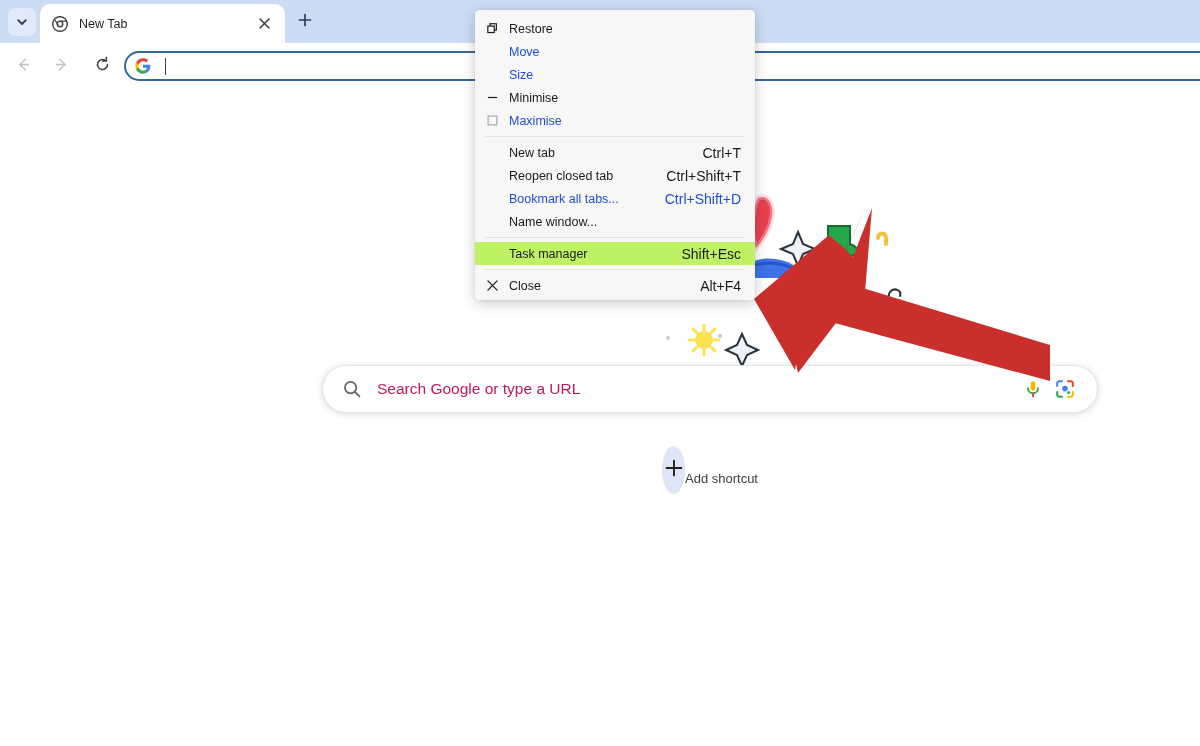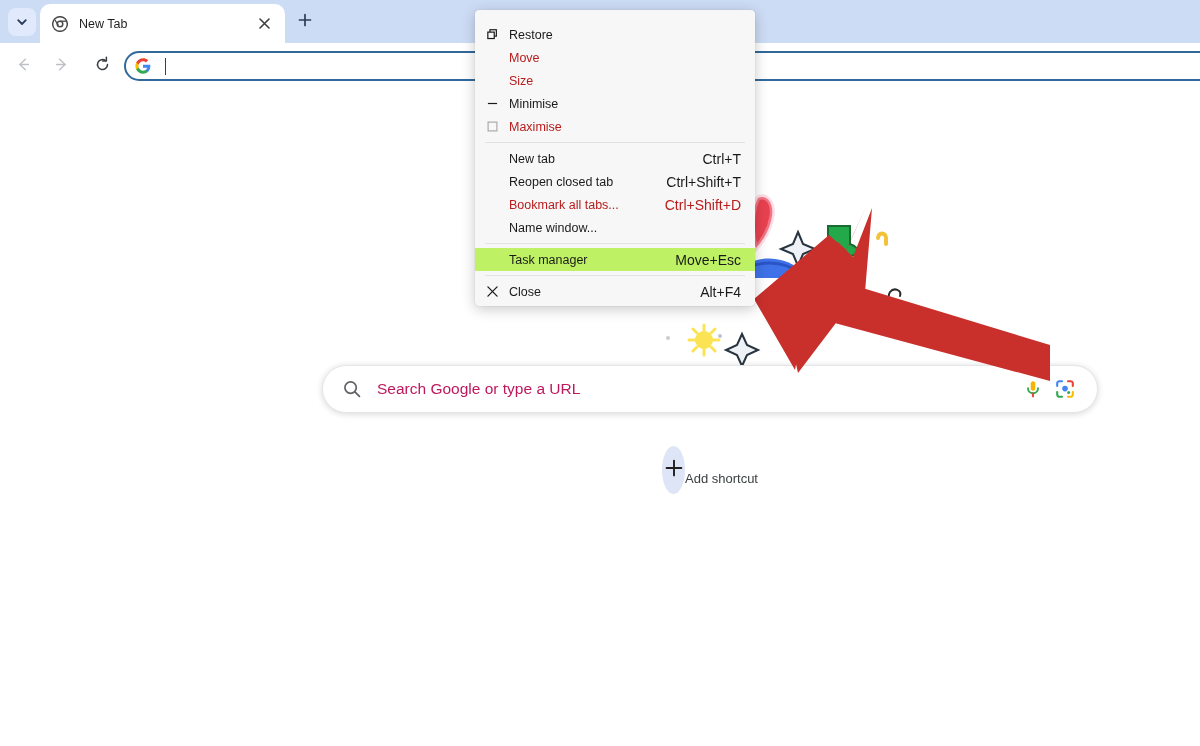--- a/index.html
+++ b/index.html
@@ -110,34 +110,34 @@
     position: absolute; left: 750px; top: 195px; width: 300px; height: 190px;
     pointer-events: none;
   }
 
   
   .sysmenu {
     position: absolute; left: 475px; top: 10px; width: 280px;
     background: #f7f7f7;
     border-radius: 4px;
     box-shadow: 0 3px 14px rgba(0,0,0,.22), 0 0 1px rgba(0,0,0,.25);
-    padding: 13px 0 3px 0;
+    padding: 7px 0 3px 0;
     font-size: 12.5px;
   }
   .mi {
     position: relative; display: flex; align-items: center;
     height: 23px; padding: 0 14px 0 0;
   }
   .mi.hover { background: #bef264; }
   .mi-icon {
     width: 34px; flex: 0 0 34px; display: flex; align-items: center; justify-content: center;
   }
   .mi-label { flex: 1 1 auto; color: #1a1a1a; white-space: nowrap; }
   .mi-accel { color: #1a1a1a; white-space: nowrap; font-size: 14px; }
-  .mi.disabled .mi-label, .mi.disabled .mi-accel { color: #b91c1c; }
+  .mi.disabled .mi-label, .mi.disabled .mi-accel { color: #1d4ed8; }
   .mi.disabled .mi-icon svg { opacity: .35; }
   .mi-sep { height: 1px; background: #e2e2e2; margin: 4px 10px 4px 10px; }
 </style>
 </head>
 <body>
 
 <div id="root">
 
   <div class="tabstrip">
 
@@ -394,21 +394,21 @@
       <span class="mi-icon"></span>
       <span class="mi-label">Name window...</span>
       <span class="mi-accel"></span>
     </div>
 
     <div class="mi-sep"></div>
 
     <div class="mi hover">
       <span class="mi-icon"></span>
       <span class="mi-label">Task manager</span>
-      <span class="mi-accel">Move+Esc</span>
+      <span class="mi-accel">Shift+Esc</span>
     </div>
 
     <div class="mi-sep"></div>
 
     <div class="mi">
       <span class="mi-icon">
         <svg width="11" height="11" viewBox="0 0 12 12">
           <path d="M1 1 L11 11 M11 1 L1 11" stroke="#1a1a1a" stroke-width="1.4" stroke-linecap="round"></path>
         </svg>
       </span>

